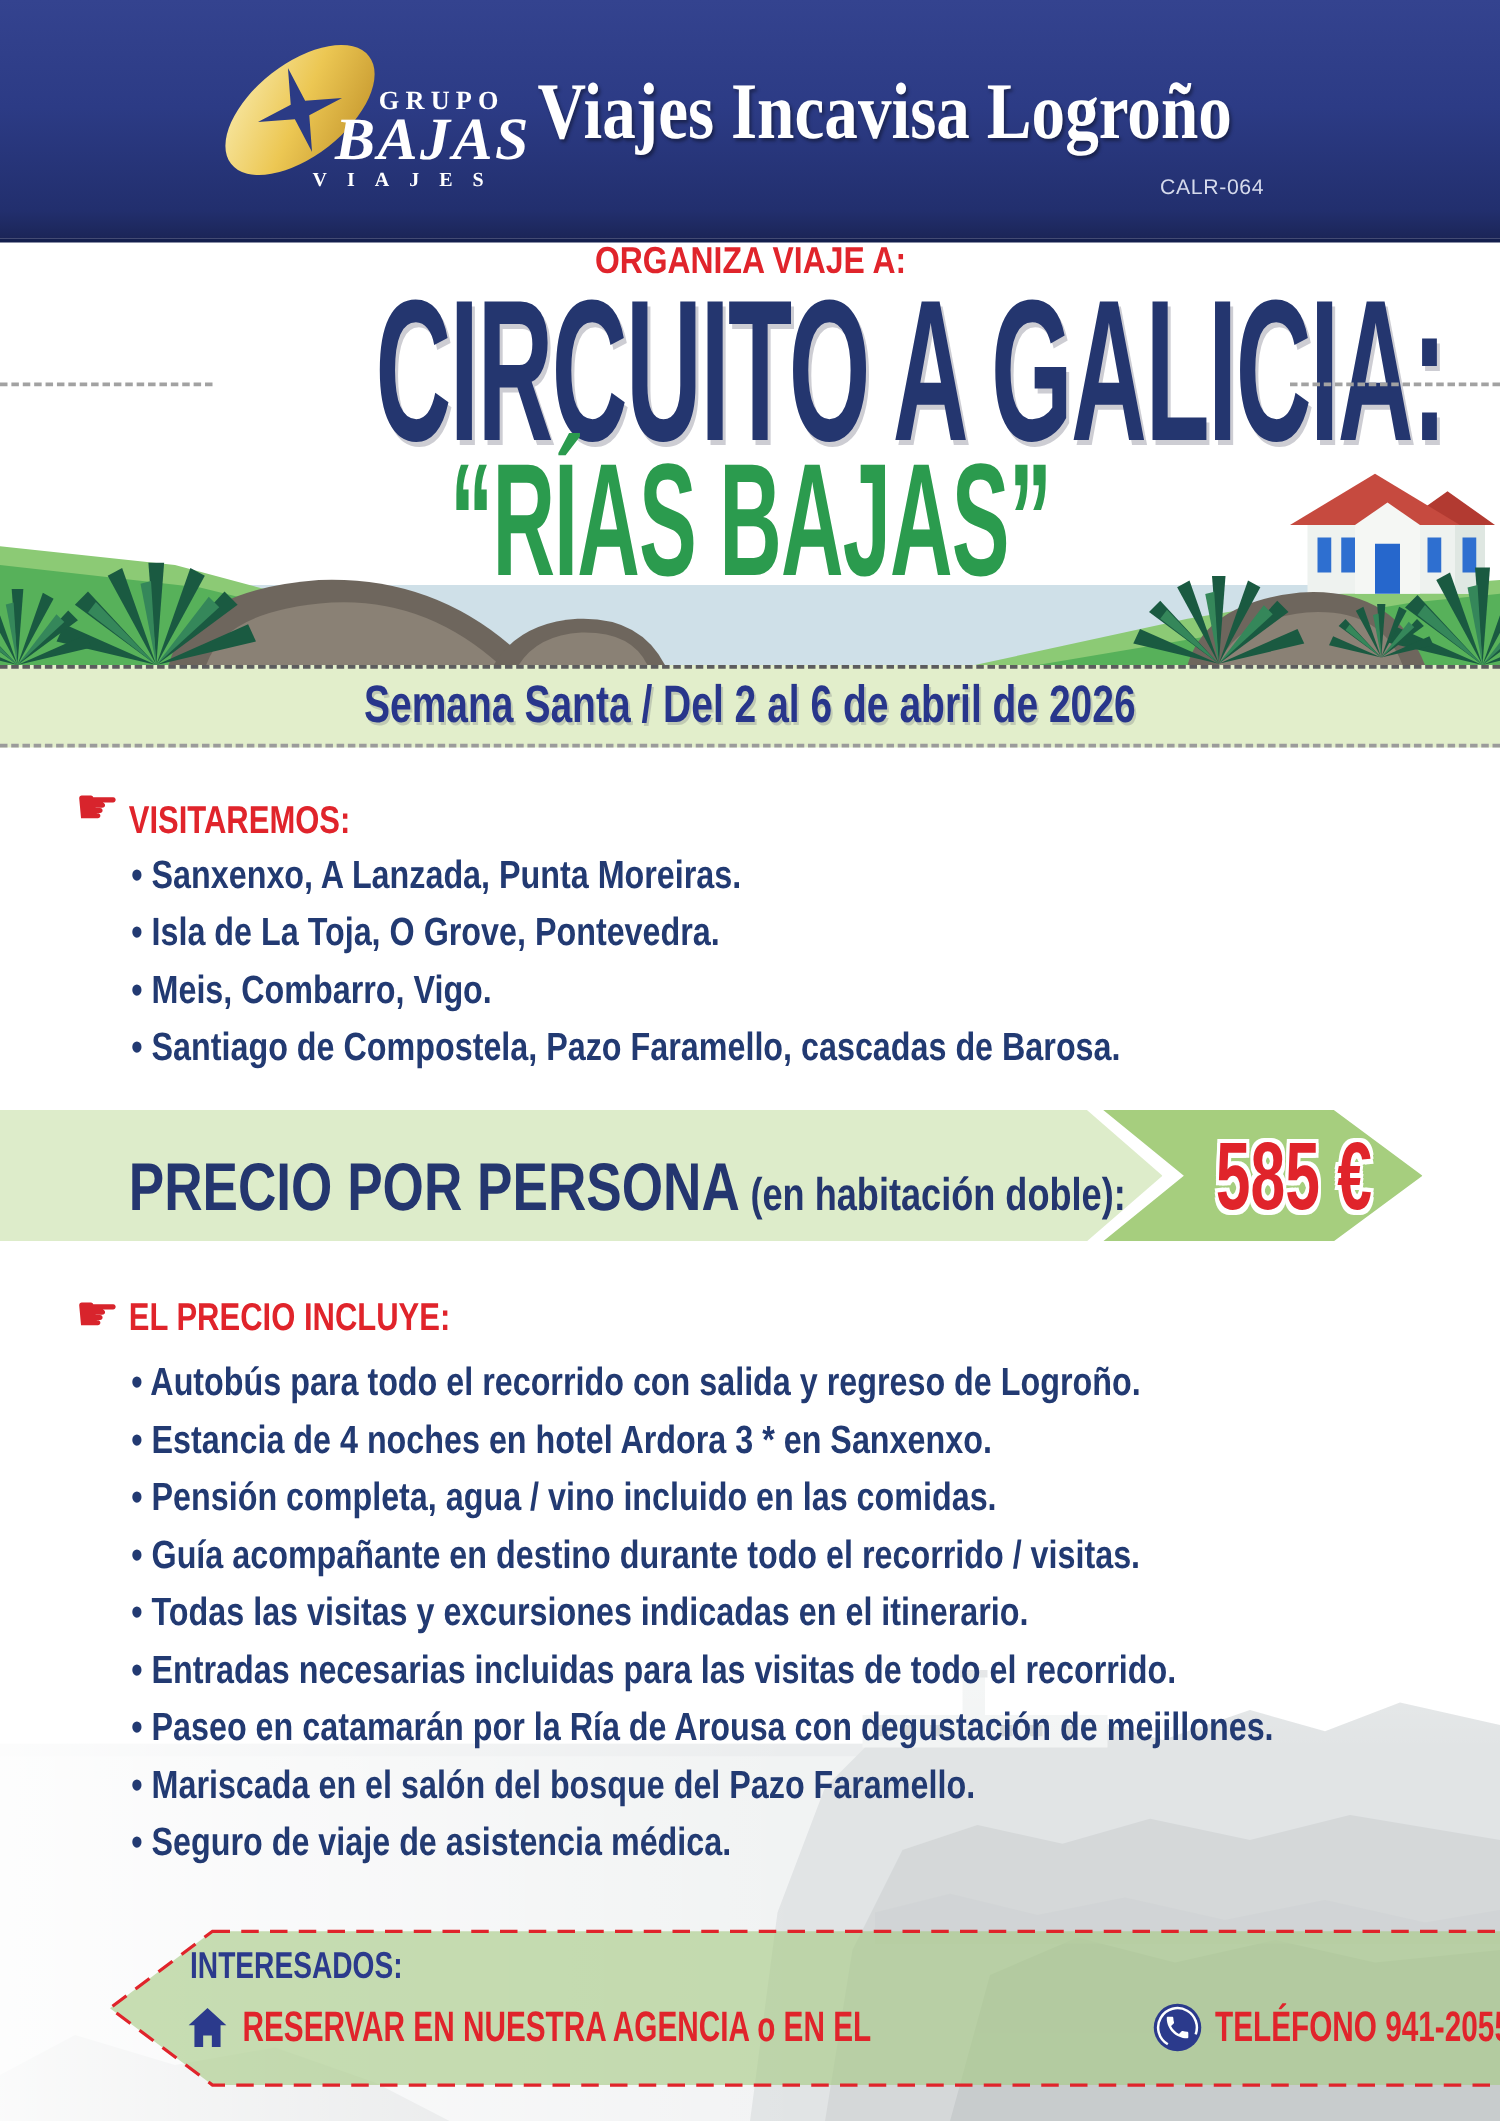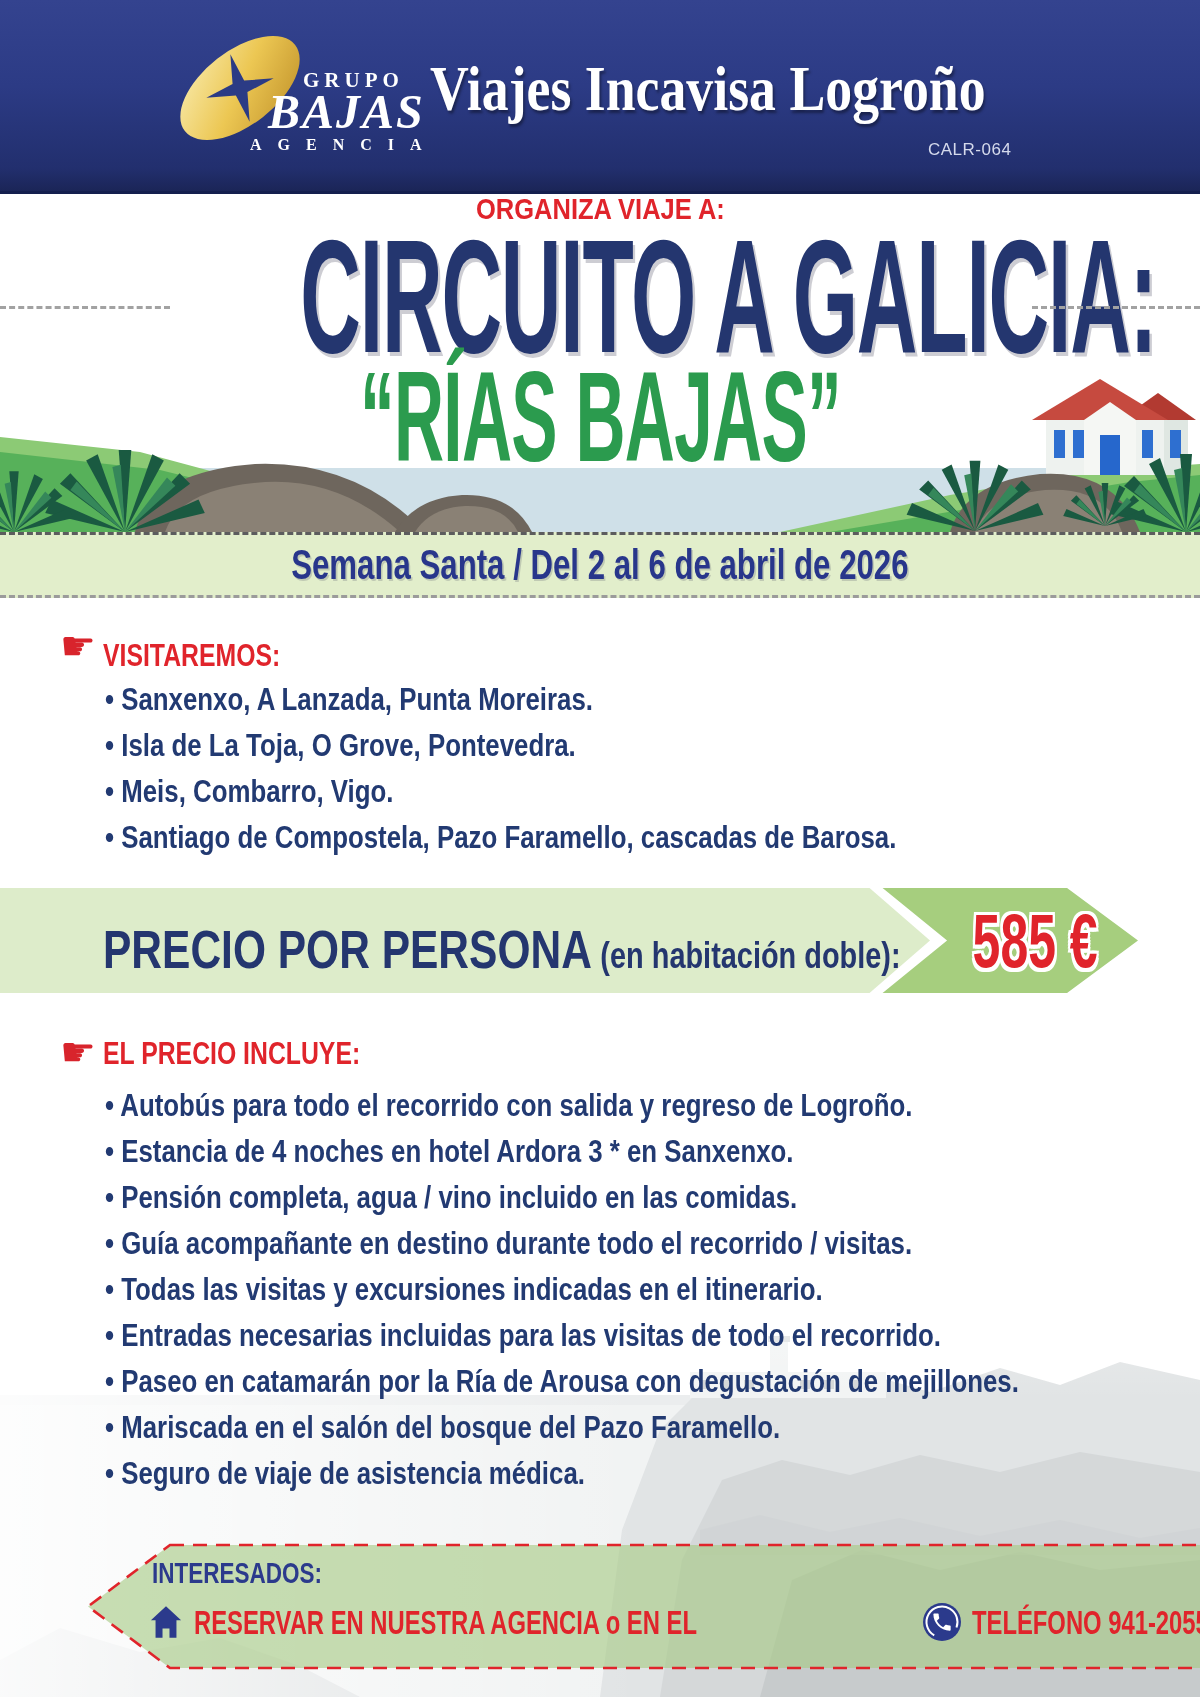--- a/index.html
+++ b/index.html
@@ -128,21 +128,21 @@
           <stop offset="1" stop-color="#c1922a"></stop>
         </linearGradient>
       </defs>
       <ellipse cx="75" cy="58" rx="70" ry="37" transform="rotate(-38 75 58)" fill="url(#gold)"></ellipse>
       <g transform="translate(75,58) rotate(-16)">
         <polygon points="0,-35 6,-6 35,0 6,6 0,35 -6,6 -35,0 -6,-6" fill="#2b3b85"></polygon>
       </g>
     </svg>
     <div class="abs logo-grupo">GRUPO</div>
     <div class="abs logo-star">BAJAS</div>
-    <div class="abs logo-viajes">AGENCIA</div>
+    <div class="abs logo-viajes">VIAJES</div>
     <div class="abs agency-title">
       <span class="cond">Viajes Incavisa Logroño</span>
     </div>
     <div class="abs code">CALR-064</div>
   </div>
 
   <div class="abs kicker">
     <span class="cond ccen">ORGANIZA VIAJE A:</span>
   </div>
   <div class="abs hero-title">

